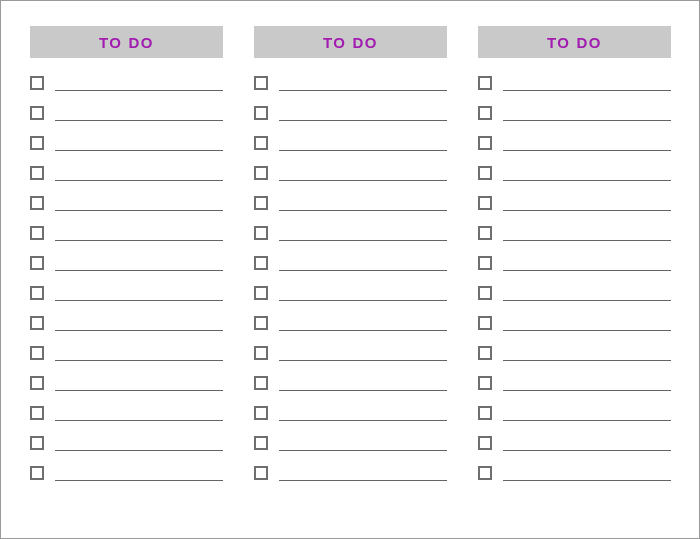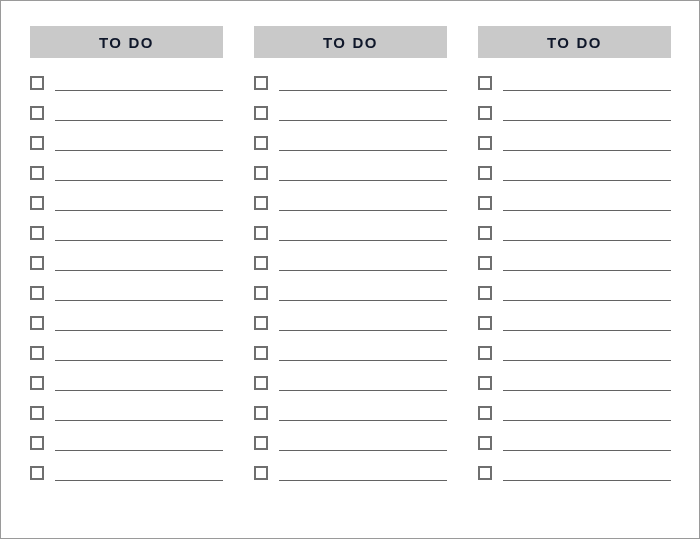--- a/index.html
+++ b/index.html
@@ -51,21 +51,21 @@
     background: #c9c9c9;
     display: flex;
     align-items: center;
     justify-content: center;
   }
 
   .col-header-label {
     font-family: "Liberation Sans", sans-serif;
     font-size: 15px;
     font-weight: bold;
-    color: #0f172a;
+    color: #a21caf;
     letter-spacing: 1.6px;
     line-height: 1;
     white-space: nowrap;
   }
 
   .rows {
     margin-top: 17px;
     display: flex;
     flex-direction: column;
   }

